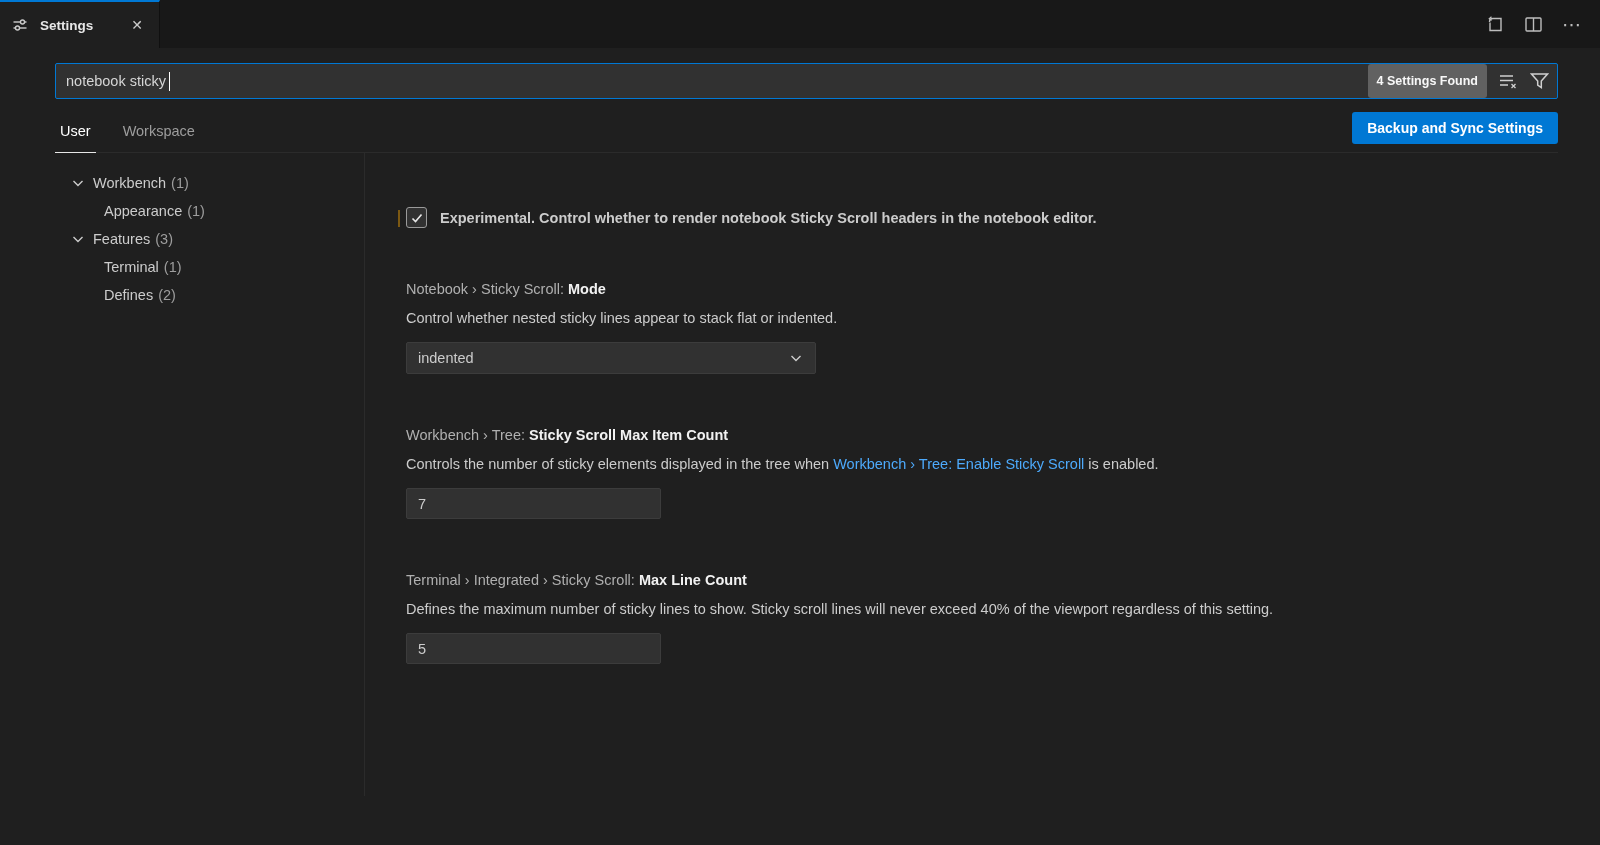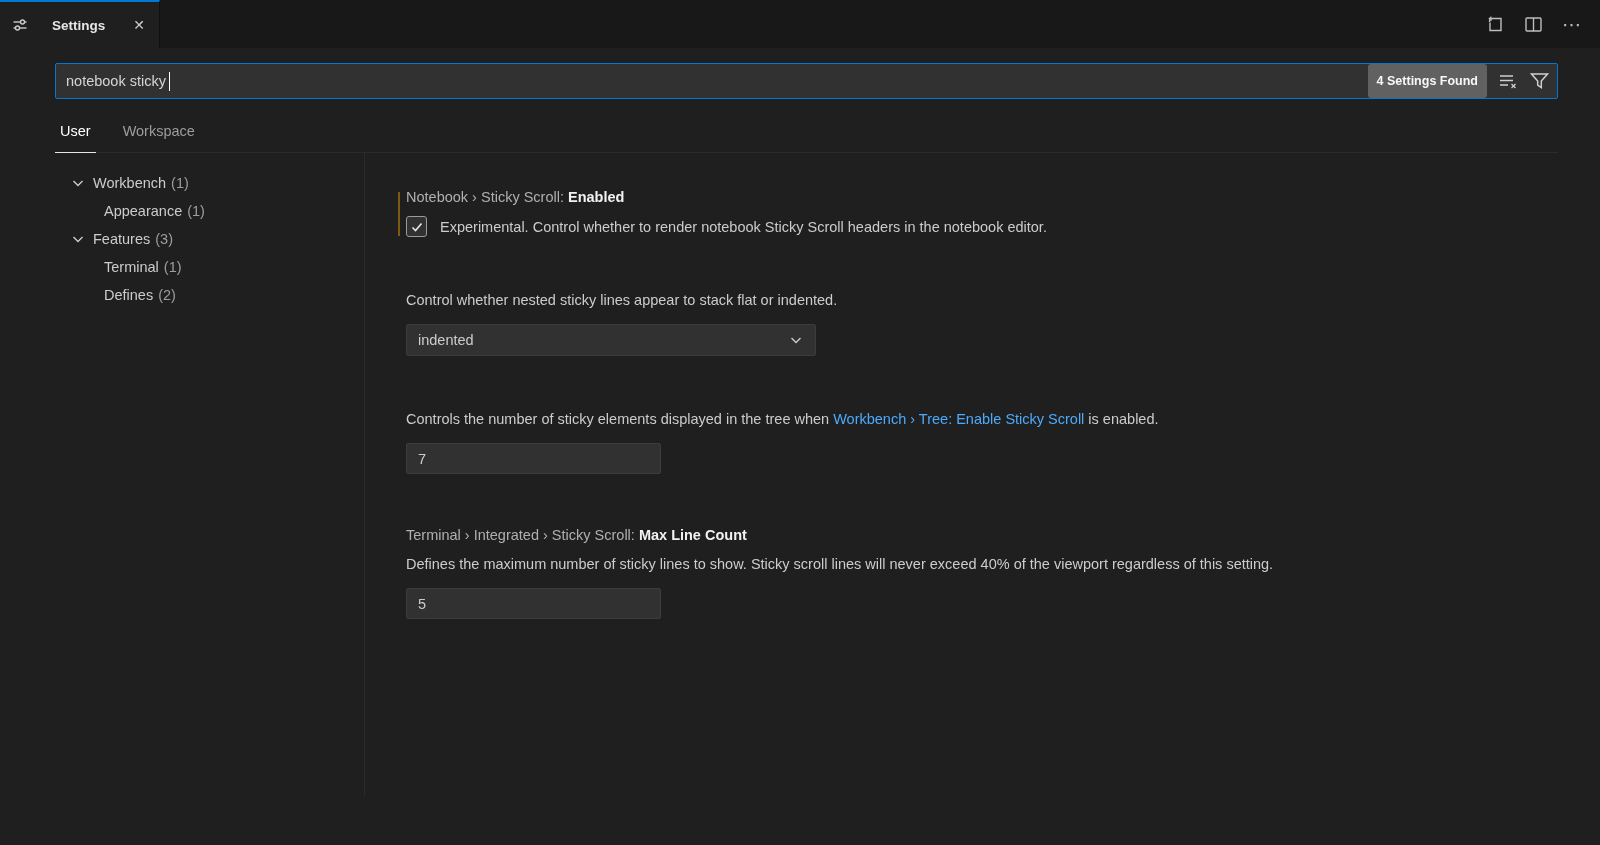--- a/index.html
+++ b/index.html
@@ -10,21 +10,21 @@
     color:#cccccc;
     overflow:hidden;
   }
   svg { display:block; }
 
   
   .tab-bar { height:48px; background:#181818; display:flex; align-items:stretch; }
   .editor-tab {
     width:160px; background:#1f1f1f; border-top:2px solid #0078d4;
     border-right:1px solid #101010; display:flex; align-items:center;
-    gap:24px; padding:0 12px; cursor:pointer;
+    gap:12px; padding:0 12px; cursor:pointer;
   }
   .tab-label { color:#e7e7e7; font-size:13.5px; font-weight:600; }
   .tab-close { margin-left:auto; color:#cccccc; font-size:14px; padding:2px 4px; border-radius:4px; }
   .window-actions { margin-left:auto; display:flex; align-items:center; gap:20px; padding-right:18px; color:#bdbdbd; }
   .ellipsis-glyph { font-size:19px; letter-spacing:1px; color:#bdbdbd; }
 
   
   .search-wrap { margin:15px 42px 0 55px; }
   .search-box {
     height:36px; background:#313131; border:1px solid #0078d4; border-radius:2px;
@@ -65,21 +65,21 @@
 
   
   .setting { position:relative; margin-bottom:53px; }
   .modified-bar { position:absolute; left:-8px; top:3px; bottom:1px; width:2px; background:#7d5912; }
   .setting-title { font-size:14.5px; margin-bottom:11px; }
   .setting-cat { color:#b0b0b0; font-weight:400; }
   .setting-name { color:#f2f2f2; font-weight:700; }
   .setting-desc { font-size:14.5px; color:#cccccc; line-height:1.45; margin-bottom:13px; }
   .setting-link { color:#4daafc; cursor:pointer; }
 
-  .check-row { display:flex; align-items:center; gap:13px; margin-top:9px; }
+  .check-row { display:flex; align-items:center; gap:13px; margin-top:18px;font-weight:bold; }
   .checkbox {
     width:21px; height:21px; background:#313131; border:1px solid #9a9a9a;
     border-radius:3px; display:flex; align-items:center; justify-content:center; cursor:pointer;
   }
   .check-desc { font-size:14.5px; color:#cccccc; }
 
   .select-box {
     width:410px; height:32px; background:#313131; border:1px solid #3c3c3c; border-radius:2px;
     display:flex; align-items:center; padding:8px 11px; font-size:14.5px; color:#cccccc; cursor:pointer;
   }
@@ -143,20 +143,21 @@
           <path d="M1.5 2 h16 l-6.2 7 v6.5 l-3.6 -2.4 v-4.1 z"></path>
         </svg>
       </span>
     </div>
   </div>
 </div>
 
 <div class="scope-row">
   <span class="scope-tab active">User</span>
   <span class="scope-tab">Workspace</span>
+  <button class="backup-btn">Backup and Sync Settings</button>
 </div>
 
 <div class="main">
 
   <div class="toc">
     <div class="toc-item lvl0">
       <span class="twisty">
         <svg width="16" height="16" viewBox="0 0 16 16" fill="none" stroke="#cccccc" stroke-width="1.4">
             <path d="M3.5 6 L8 10.5 L12.5 6"></path>
           </svg>
@@ -184,47 +185,51 @@
     <div class="toc-item lvl1">
       <span>Defines</span>
       <span class="toc-count">(2)</span>
     </div>
   </div>
 
   <div class="content">
 
     <div class="setting">
       <div class="modified-bar"></div>
-      <div class="setting-title">
-        <span class="setting-cat">Notebook › Sticky Scroll:</span>
-        <span class="setting-name">Enabled</span>
-      </div>
       <div class="check-row">
         <span class="checkbox">
           <svg width="14" height="14" viewBox="0 0 14 14" fill="none" stroke="#e8e8e8" stroke-width="1.6">
             <path d="M2.5 7.5 L5.5 10.5 L11.5 3.5"></path>
           </svg>
         </span>
         <span class="check-desc">Experimental. Control whether to render notebook Sticky Scroll headers in the notebook editor.</span>
       </div>
     </div>
 
     <div class="setting">
+      <div class="setting-title">
+        <span class="setting-cat">Notebook › Sticky Scroll:</span>
+        <span class="setting-name">Mode</span>
+      </div>
       <div class="setting-desc">Control whether nested sticky lines appear to stack flat or indented.</div>
       <div class="select-box">
         <span>indented</span>
         <span class="chev">
           <svg width="16" height="16" viewBox="0 0 16 16" fill="none" stroke="#cccccc" stroke-width="1.4">
               <path d="M3.5 6 L8 10.5 L12.5 6"></path>
             </svg>
         </span>
       </div>
     </div>
 
     <div class="setting">
+      <div class="setting-title">
+        <span class="setting-cat">Workbench › Tree:</span>
+        <span class="setting-name">Sticky Scroll Max Item Count</span>
+      </div>
       <div class="setting-desc">
         <span>Controls the number of sticky elements displayed in the tree when </span><span class="setting-link">Workbench › Tree: Enable Sticky Scroll</span><span> is enabled.</span>
       </div>
       <div class="num-input">
         <span>7</span>
       </div>
     </div>
 
     <div class="setting">
       <div class="setting-title">

